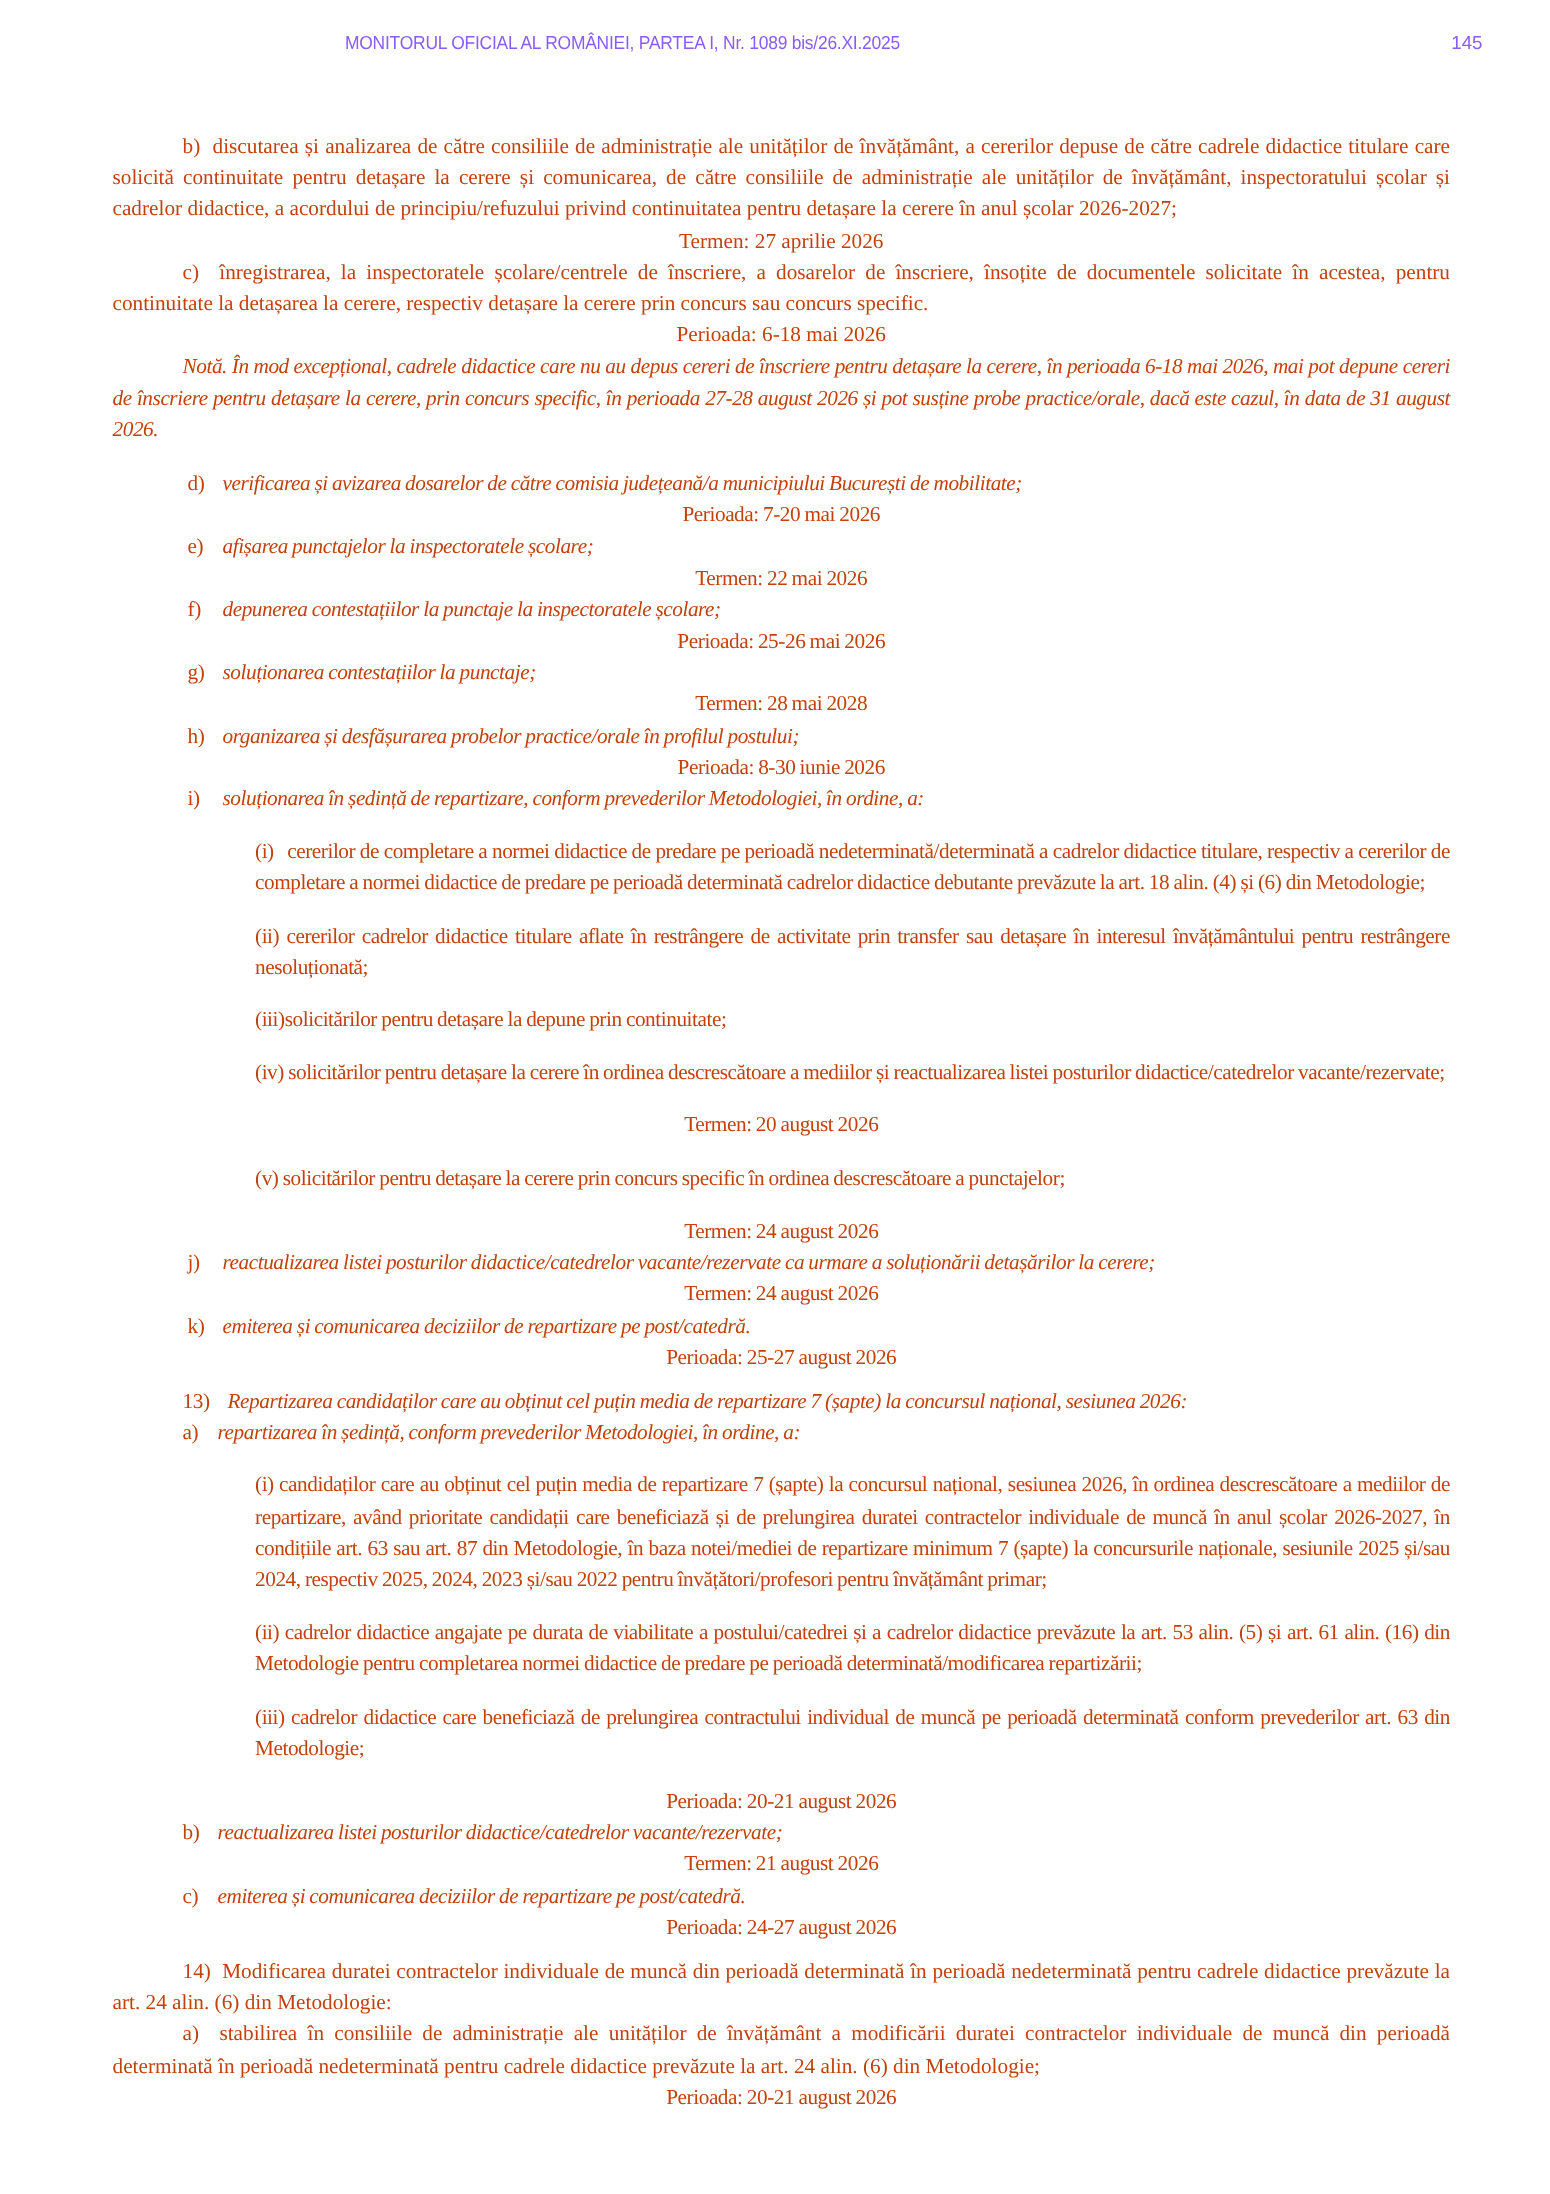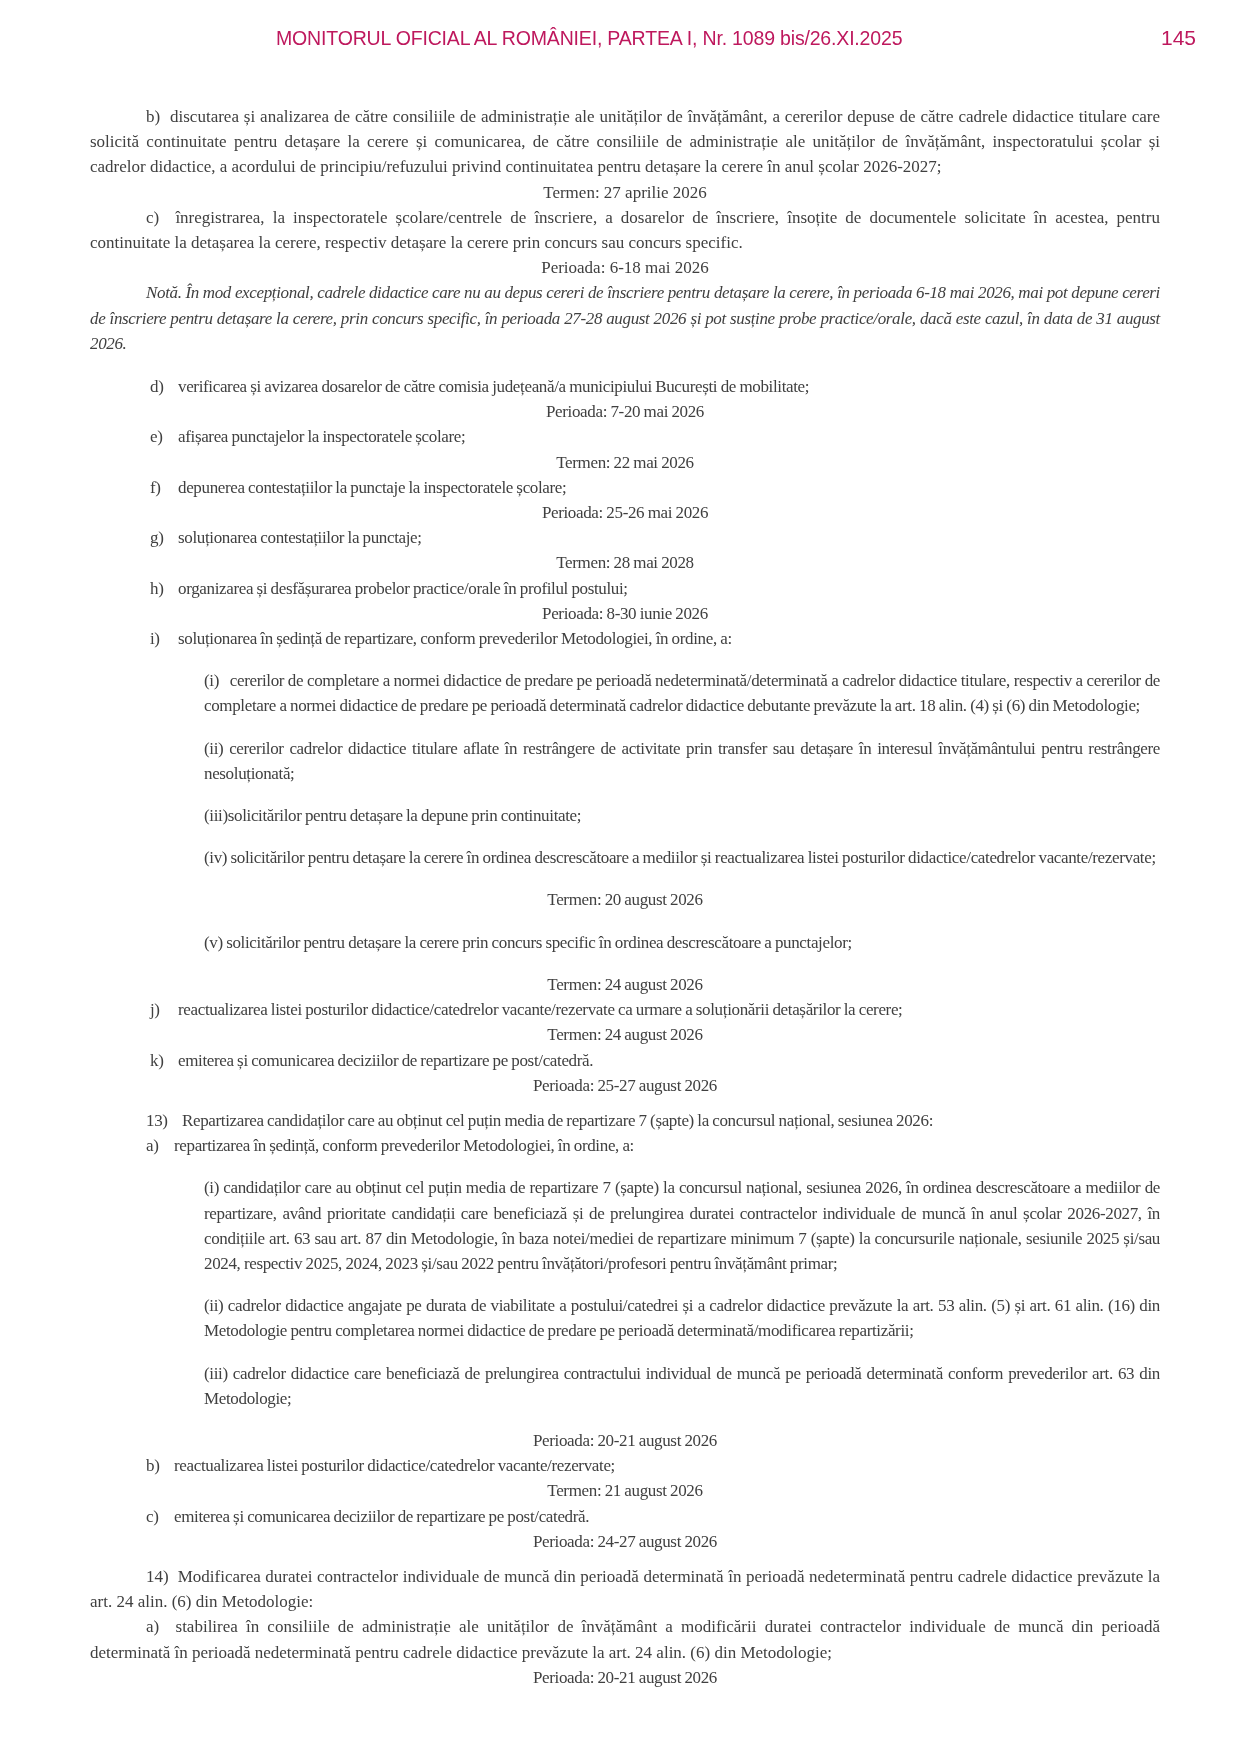--- a/index.html
+++ b/index.html
@@ -1,30 +1,30 @@
 <!DOCTYPE html>
 <html><head>
 <meta charset="utf-8">
 <style>
   html, body { margin: 0; padding: 0; background: #ffffff; }
   body { width: 1240px; height: 1755px; position: relative; overflow: hidden; color: #111; }
   .header { position: absolute; top: 22px; left: 0; width: 1240px; height: 30px;
-    font-family: "Liberation Sans", sans-serif; font-size: 21px; color: #be185d; }
+    font-family: "Liberation Sans", sans-serif; font-size: 15px; color: #8b5cf6; }
   .header .title { position: absolute; left: 276px; top: 4px; letter-spacing: -0.2px; transform: scaleX(0.93); transform-origin: left top; }
   .header .pagenum { position: absolute; left: 1161px; top: 4px; }
   .content { position: absolute; left: 90px; top: 104px; width: 1070px;
-    font-family: "Liberation Serif", serif; font-size: 17px; line-height: 25.2px; color: #404040; }
+    font-family: "Liberation Serif", serif; font-size: 17px; line-height: 25.2px; color: #c2410c; }
   .p { text-align: justify; margin: 0; }
   .p.indent { text-indent: 56px; }
   .p.ital { font-style: italic; }
   .right { text-align: center; margin: 0; }
   .gap { height: 10px; }
   .li { display: flex; margin: 0 0 0 60px; }
   .li .mk { width: 28px; flex: none; }
-  .li .tx { flex: 1; text-align: justify; }
+  .li .tx { flex: 1; text-align: justify; font-style: italic; }
   .sub { margin-left: 114px; text-align: justify; }
   .sub .mk { display: inline-block; min-width: 22px; }
   .cond { letter-spacing: -0.35px; word-spacing: -0.5px; }
 </style>
 </head>
 <body>
 
 <div class="header">
   <span class="title">MONITORUL OFICIAL AL ROMÂNIEI, PARTEA I, Nr. 1089 bis/26.XI.2025</span>
   <span class="pagenum">145</span>

